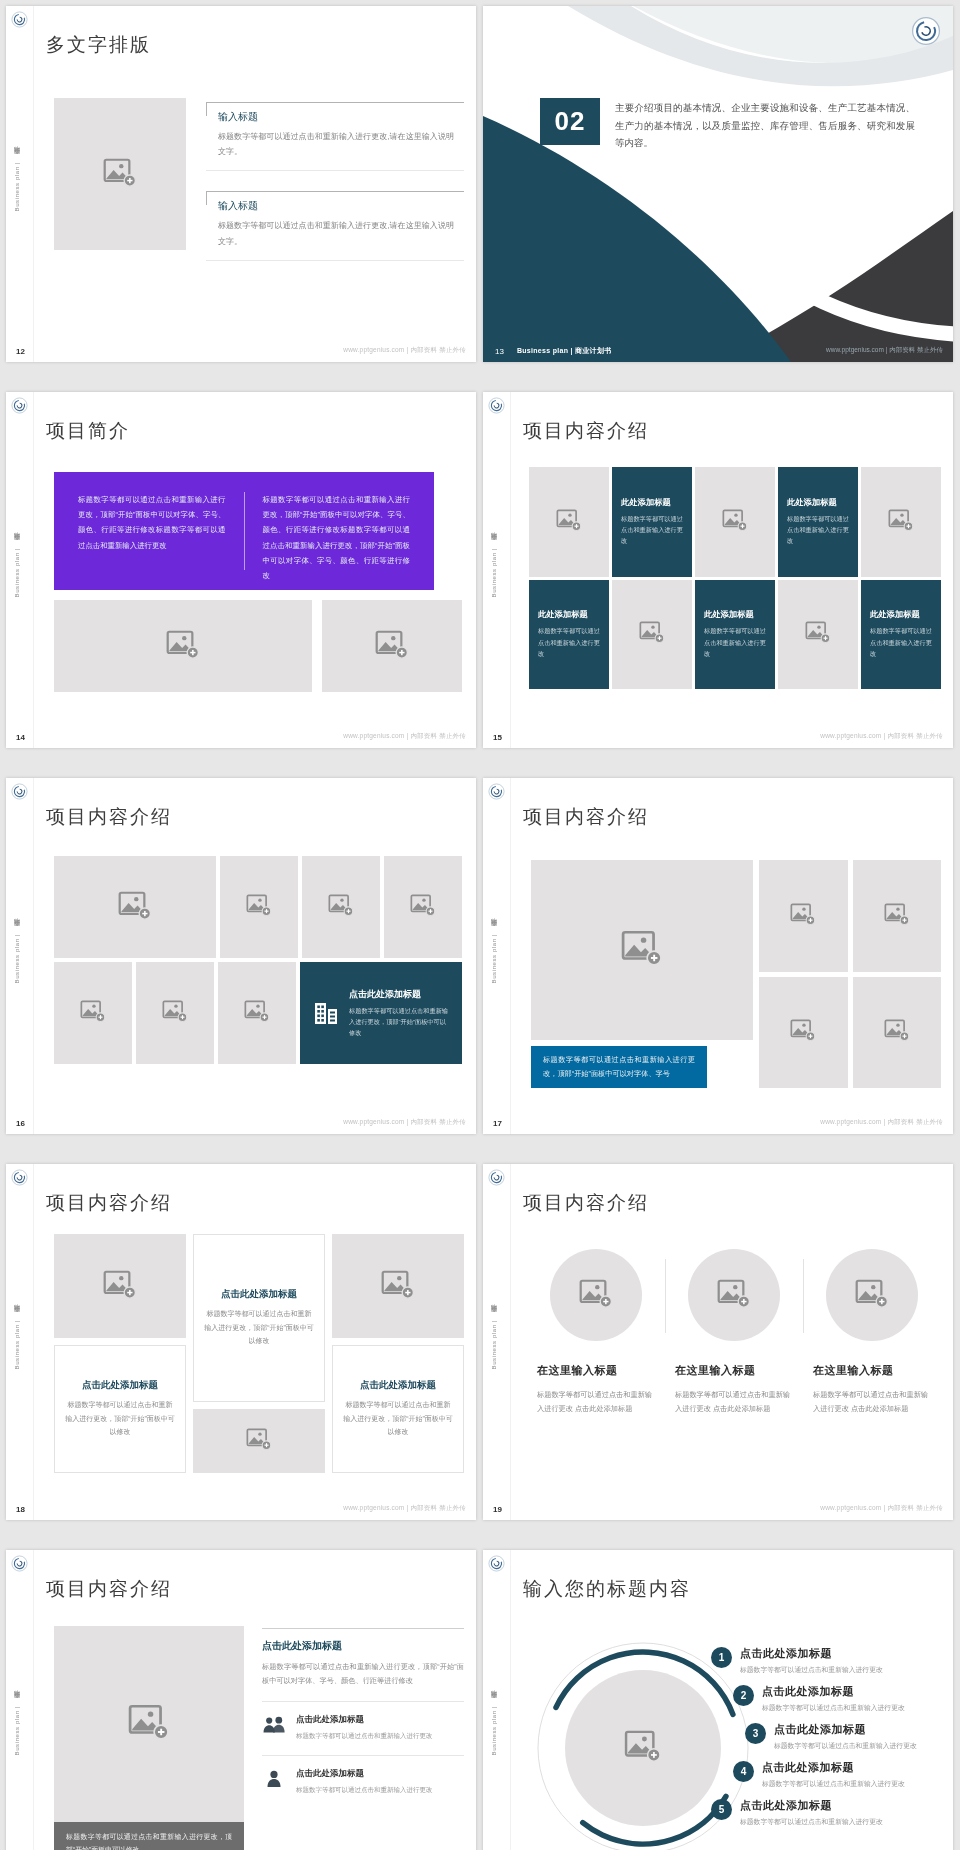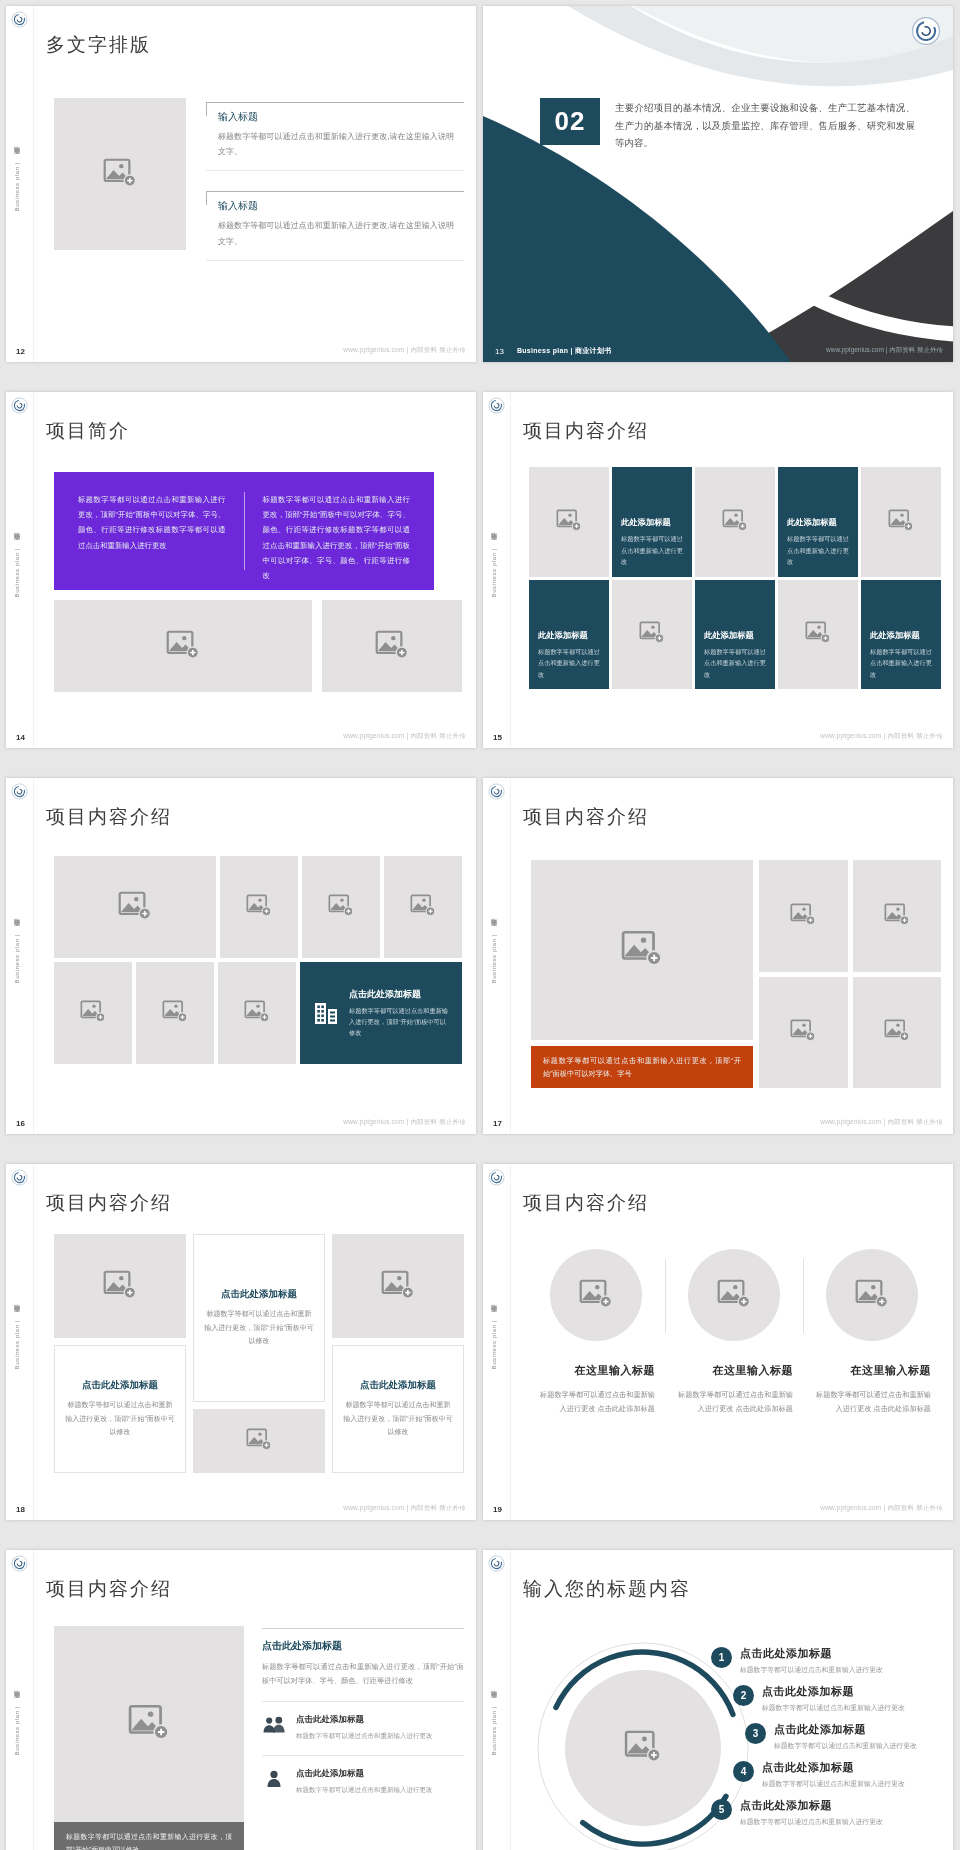--- a/index.html
+++ b/index.html
@@ -42,47 +42,47 @@
   .cover-site{position:absolute;right:10px;bottom:7px;font-size:6.5px;color:#97a6ad}
   
   .s14-box{position:absolute;left:48px;top:80px;width:380px;height:118px;background:#6d28d9;display:flex;padding:20px 24px}
   .s14-col{flex:1;font-size:7.4px;color:#e6edf0;line-height:2.05;text-align:justify}
   .s14-col + .s14-col{border-left:1px solid rgba(255,255,255,.55);margin-left:18px;padding-left:18px}
   .s14-tiles{position:absolute;left:48px;top:208px;width:408px;height:92px;display:flex;gap:10px}
   .s14-tiles .t1{width:258px}
   .s14-tiles .t2{width:140px}
   
   .s15-grid{position:absolute;left:46px;top:75px;width:412px;height:222px;display:grid;grid-template-columns:repeat(5,1fr);grid-template-rows:1fr 1fr;gap:3px}
-  .s15-dark{background:#1d4a5d;display:flex;flex-direction:column;justify-content:flex-end;padding:9px}
+  .s15-dark{background:#1d4a5d;display:flex;flex-direction:column;justify-content:center;padding:9px}
   .s15-dark h5{color:#fff;font-size:8.3px;font-weight:bold;margin-bottom:5px}
   .s15-dark p{color:#cdd9de;font-size:6.2px;line-height:1.85}
   
   .s16-rows{position:absolute;left:48px;top:78px;width:410px}
   .s16-row{display:flex;gap:4px;margin-bottom:4px}
   .s16-row > *{height:102px}
   .s16-w1{width:78px}
   .s16-w2{width:162px}
   .s16-dark{background:#1d4a5d;display:flex;align-items:center;gap:10px;padding:12px 13px}
   .s16-dark .bicon{width:26px;height:26px;flex:none}
   .s16-dark h5{color:#fff;font-size:9px;font-weight:bold;margin-bottom:4px}
   .s16-dark p{color:#d2dce1;font-size:6.2px;line-height:1.8}
   
   .s17-img{position:absolute;left:48px;top:82px;width:222px;height:180px}
-  .s17-cap{position:absolute;left:48px;top:268px;width:222px;height:42px;background:#c2410c;color:#eaf1f3;font-size:7.2px;line-height:1.9;padding:7px 12px;display:flex;align-items:flex-end;text-align:justify}
+  .s17-cap{position:absolute;left:48px;top:268px;width:176px;height:42px;background:#0369a1;color:#eaf1f3;font-size:7.2px;line-height:1.9;padding:7px 12px;display:flex;align-items:center;text-align:justify}
   .s17-grid{position:absolute;left:276px;top:82px;width:182px;height:228px;display:grid;grid-template-columns:1fr 1fr;grid-template-rows:1fr 1fr;gap:5px}
   
   .s18-cols{position:absolute;left:48px;top:70px;width:410px;display:flex;gap:7px}
   .s18-col{flex:1;display:flex;flex-direction:column;gap:7px}
   .s18-card{border:1px solid #e2e2e2;background:#fff;padding:12px 10px;text-align:center;display:flex;flex-direction:column;justify-content:center}
   .s18-card h5{color:#1d4a5d;font-size:9.5px;font-weight:bold;margin-bottom:6px}
   .s18-card p{color:#8a8a8a;font-size:7px;line-height:1.95}
   .h104{height:104px}.h128{height:128px}.h168{height:168px}.h64{height:64px}
   
   .s19-cols{position:absolute;left:44px;top:85px;width:414px;display:flex}
-  .s19-col{flex:1;text-align:right;position:relative;padding:0 10px}
+  .s19-col{flex:1;text-align:left;position:relative;padding:0 10px}
   .s19-col + .s19-col::before{content:'';position:absolute;left:0;top:10px;height:74px;width:1px;background:#e2e2e2}
   .s19-circle{width:92px;height:92px;border-radius:50%;margin:0 auto 22px}
   .s19-col h5{font-size:11px;font-weight:bold;color:#2e2e2e;margin-bottom:10px;letter-spacing:.5px}
   .s19-col p{font-size:7.2px;color:#8a8a8a;line-height:2.0}
   
   .s20-img{position:absolute;left:48px;top:76px;width:190px;height:196px}
   .s20-cap{position:absolute;left:48px;top:272px;width:190px;height:44px;background:#6d6d6d;color:#f1f1f1;font-size:6.9px;line-height:1.85;padding:7px 12px;display:flex;align-items:center;text-align:justify}
   .s20-right{position:absolute;left:256px;top:78px;width:202px}
   .s20-b1{border-top:1px solid #cfcfcf;padding-top:10px}
   .s20-b1 h5{color:#1d4a5d;font-size:10px;font-weight:bold;margin-bottom:7px}

